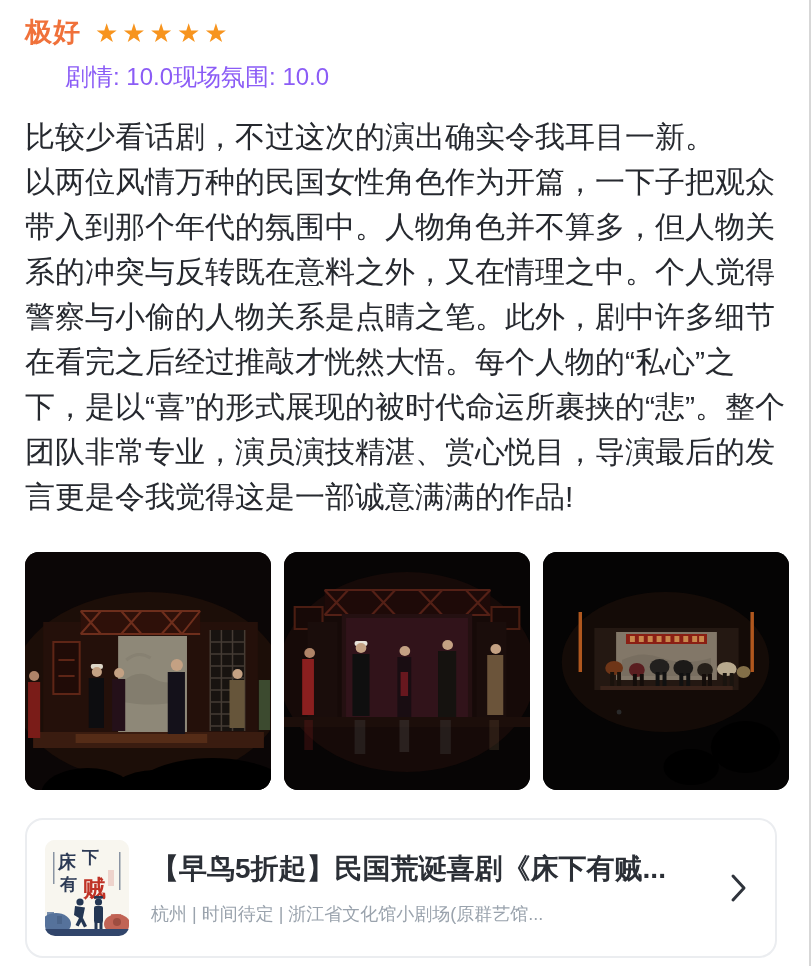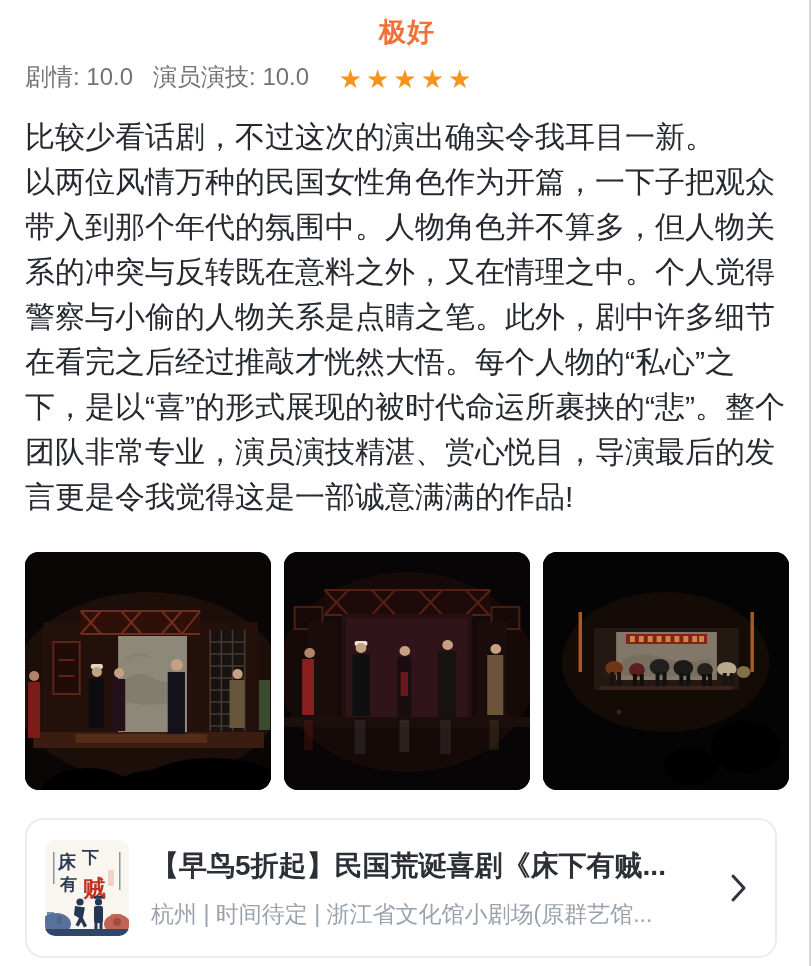--- a/index.html
+++ b/index.html
@@ -4,26 +4,26 @@
 <style>
   html,body{margin:0;padding:0;}
   body{
     width:811px;height:966px;background:#ffffff;overflow:hidden;position:relative;
     font-family:"Liberation Sans","DejaVu Sans",sans-serif;
   }
   .page{padding:14px 22px 0 25px;box-sizing:border-box;position:relative;height:100%;}
   .right-edge{position:absolute;top:0;right:0;width:2px;height:100%;background:#d7d7d7;}
 
   
-  .grade-row{display:flex;align-items:center;gap:14px;height:36px;flex-direction:column;}
+  .grade-row{display:flex;align-items:center;gap:14px;height:36px;}
   .grade{font-size:27px;font-weight:700;color:#f0713a;letter-spacing:1px;}
   .stars{font-size:26px;color:#f7941e;letter-spacing:4px;line-height:1;padding-top:2px;}
 
   
-  .scores{display:flex;gap:20px;margin-top:11px;font-size:24px;color:#737373;}
+  .scores{display:flex;margin-top:11px;font-size:24px;color:#8b5cf6;margin-left:40px;}
   .score{white-space:nowrap;}
 
   
   .review-text{
     margin-top:21px;height:406px;overflow:hidden;
     font-size:30px;line-height:45px;color:#26292f;
     white-space:pre-line;letter-spacing:0;
   }
 
   
@@ -39,38 +39,38 @@
     background:#fff;cursor:pointer;
   }
   .thumb{width:84px;height:96px;border-radius:10px;overflow:hidden;flex:0 0 auto;background:#f7f5ee;}
   .thumb svg{display:block;width:100%;height:100%;}
   .card-text{flex:1;min-width:0;display:flex;flex-direction:column;gap:14px;}
   .card-title{
     font-size:28px;font-weight:700;color:#2b2f36;
     white-space:nowrap;overflow:hidden;
   }
   .card-sub{
-    font-size:23px;color:#9aa3ad;
+    font-size:18px;color:#9aa3ad;
     white-space:nowrap;overflow:hidden;
   }
   .chevron{flex:0 0 auto;margin-right:10px;display:flex;align-items:center;}
 </style>
 </head>
 <body>
 
 <div class="page">
 
   <div class="grade-row">
     <span class="grade">极好</span>
     <span class="stars">★★★★★</span>
   </div>
 
   <div class="scores">
     <div class="score"><span>剧情</span><span>: </span><span>10.0</span></div>
-    <div class="score"><span>演员演技</span><span>: </span><span>10.0</span></div>
+    <div class="score"><span>现场氛围</span><span>: </span><span>10.0</span></div>
   </div>
 
   <div class="review-text">比较少看话剧，不过这次的演出确实令我耳目一新。
 以两位风情万种的民国女性角色作为开篇，一下子把观众带入到那个年代的氛围中。人物角色并不算多，但人物关系的冲突与反转既在意料之外，又在情理之中。个人觉得警察与小偷的人物关系是点睛之笔。此外，剧中许多细节在看完之后经过推敲才恍然大悟。每个人物的“私心”之下，是以“喜”的形式展现的被时代命运所裹挟的“悲”。整个团队非常专业，演员演技精湛、赏心悦目，导演最后的发言更是令我觉得这是一部诚意满满的作品!</div>
 
   <div class="photos">
 
     <div class="photo">
       <svg viewBox="0 0 243 238" preserveAspectRatio="none">
         <rect width="243" height="238" fill="#0b0606"></rect>

